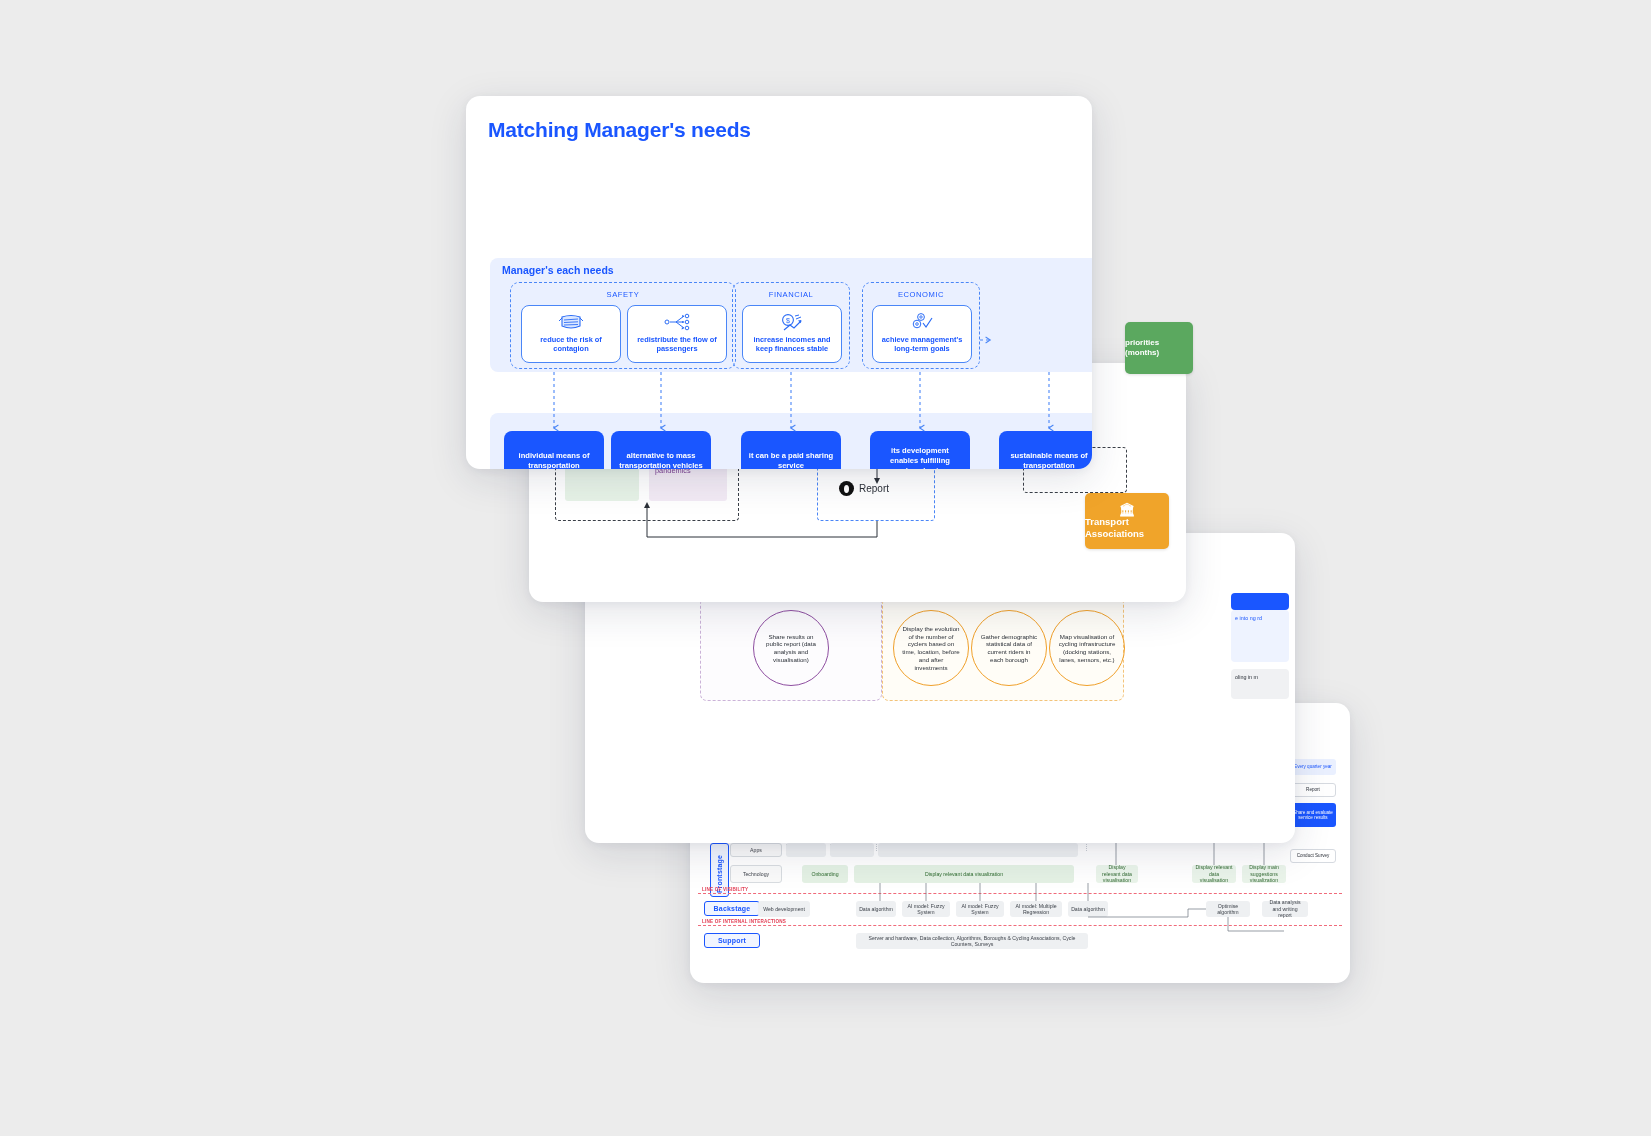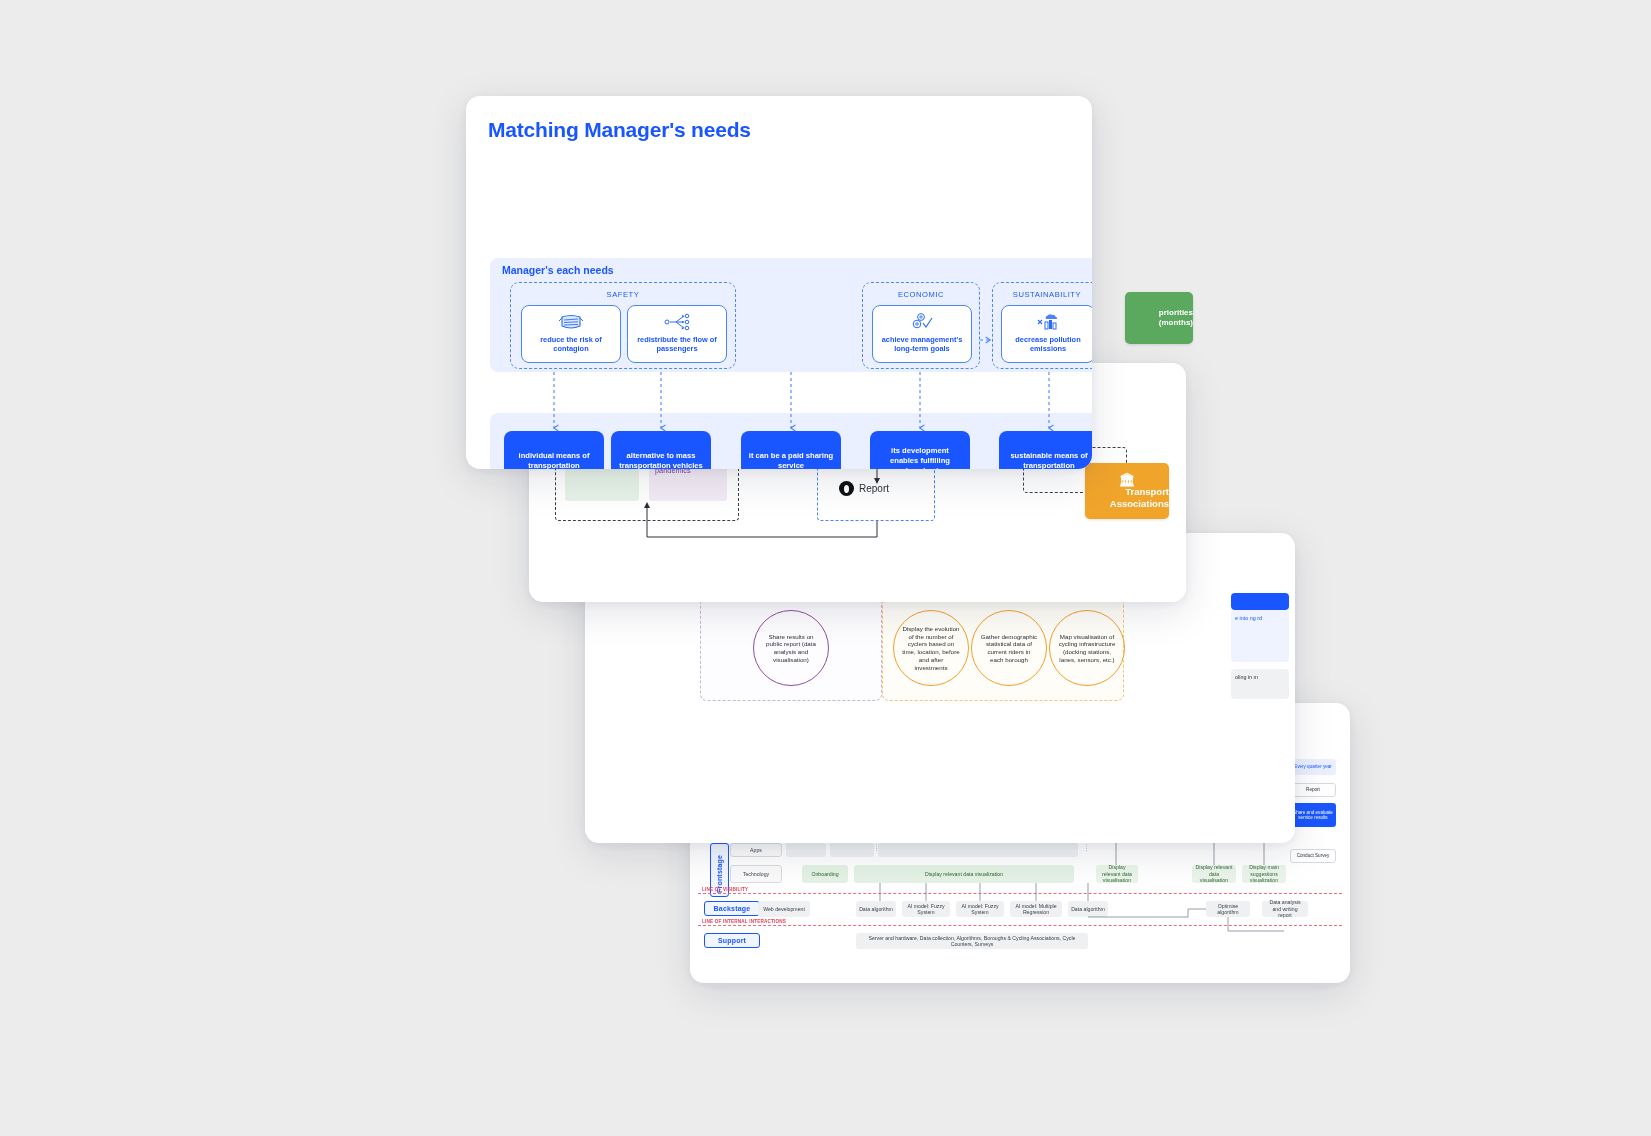--- a/index.html
+++ b/index.html
@@ -174,22 +174,23 @@
     box-sizing:border-box;
   }
   .sk-note.green { background:#e7f3e7; color:#2f7a34; }
   .sk-note.purple{ background:#f3ebf5; color:#7d3f92; }
   .sk-tag {
     position:absolute;
     background:#f0a42a;
     color:#fff;
     border-radius:5px;
     display:flex; flex-direction:column; align-items:center; justify-content:center;
-    font-size:9.5px; font-weight:bold; text-align:right; line-height:1.25;
+    font-size:9.5px; font-weight:bold; text-align:left; line-height:1.25;
     box-shadow:0 1px 3px rgba(0,0,0,.12);
+    margin-top:30px;
   }
   .sk-tag.green { background:#5ba85f; }
   .sk-report {
     position:absolute; display:flex; align-items:center; gap:5px;
   }
   .sk-report .dot {
     width:15px;height:15px;border-radius:50%;background:#111;
     display:flex;align-items:center;justify-content:center;
   }
   .sk-report .dot::after{content:"";width:5px;height:8px;border-radius:50%;background:#fff;}
@@ -477,52 +478,52 @@
             <circle cx="24" cy="10" r="1.8" fill="none" stroke="#2b6cf6" stroke-width="1"></circle>
             <circle cx="24" cy="16" r="1.8" fill="none" stroke="#2b6cf6" stroke-width="1"></circle>
             <path d="M7 10 L13 10 M13 10 L21 4 M13 10 L21 10 M13 10 L21 16" fill="none" stroke="#2b6cf6" stroke-width="1"></path>
             <path d="M19 3 l2.4 1 l-2 1.6 z M19 9 l2.6 1 l-2.6 1 z M19 15 l2 1.6 l-2.4 1 z" fill="#2b6cf6"></path>
           </svg>
         </span>
         <span class="txt">redistribute the flow of passengers</span>
       </div>
     </div>
 
+    <div class="cat" style="left:266px; width:118px;">
+      <div class="cat-title">FINANCIAL</div>
+      <div class="needbox" style="left:9px; width:100px;">
+        <span class="ico">
+          <svg width="26" height="20" viewBox="0 0 26 20">
+            <circle cx="9" cy="8" r="5.4" fill="none" stroke="#2b6cf6" stroke-width="1.1"></circle>
+            <text x="9" y="11" font-size="7" text-anchor="middle" fill="#2b6cf6" font-family="Liberation Sans, sans-serif">$</text>
+            <path d="M16 4 l4 -1 M17 7 l5 -2" stroke="#2b6cf6" stroke-width="1" fill="none"></path>
+            <path d="M5 18 L11 13 L15 16 L22 9" fill="none" stroke="#2b6cf6" stroke-width="1.2"></path>
+            <path d="M19 8.4 l3.4 -.4 l-.5 3.2 z" fill="#2b6cf6"></path>
+          </svg>
+        </span>
+        <span class="txt">increase incomes and keep finances stable</span>
+      </div>
+    </div>
 
     <div class="cat" style="left:396px; width:118px;">
       <div class="cat-title">ECONOMIC</div>
       <div class="needbox" style="left:9px; width:100px;">
         <span class="ico">
           <svg width="26" height="20" viewBox="0 0 26 20">
             <circle cx="12" cy="5" r="3.4" fill="none" stroke="#2b6cf6" stroke-width="1"></circle>
             <circle cx="12" cy="5" r="1.2" fill="none" stroke="#2b6cf6" stroke-width=".9"></circle>
             <circle cx="8" cy="12" r="3.8" fill="none" stroke="#2b6cf6" stroke-width="1"></circle>
             <circle cx="8" cy="12" r="1.3" fill="none" stroke="#2b6cf6" stroke-width=".9"></circle>
             <path d="M14 11 L17 15 L23 6" fill="none" stroke="#2b6cf6" stroke-width="1.2"></path>
           </svg>
         </span>
         <span class="txt">achieve management's long-term goals</span>
       </div>
     </div>
 
-    <div class="cat" style="left:526px; width:110px;">
-      <div class="cat-title">SUSTAINABILITY</div>
-      <div class="needbox" style="left:8px; width:94px;">
-        <span class="ico">
-          <svg width="26" height="20" viewBox="0 0 26 20">
-            <path d="M12 4 q2.4 -3 5 -1 q2.6 -1 3.4 1.6 q2 .3 1.6 2.4 l-11 0 q-1 -2.6 1 -3" fill="#2b6cf6" opacity=".85"></path>
-            <rect x="10" y="10" width="3" height="7" fill="none" stroke="#2b6cf6" stroke-width="1"></rect>
-            <rect x="14" y="8" width="3" height="9" fill="#2b6cf6"></rect>
-            <rect x="18" y="11" width="3" height="6" fill="none" stroke="#2b6cf6" stroke-width="1"></rect>
-            <path d="M3 8 l4 4 M7 8 l-4 4" stroke="#2b6cf6" stroke-width="1.1"></path>
-          </svg>
-        </span>
-        <span class="txt">decrease pollution emissions</span>
-      </div>
-    </div>
 
     <div class="benefits-panel"></div>
 
     <div class="benefit" style="left:38px;  width:100px;">individual means of transportation</div>
     <div class="benefit" style="left:145px; width:100px;">alternative to mass transportation vehicles</div>
     <div class="benefit" style="left:275px; width:100px;">it can be a paid sharing service</div>
     <div class="benefit" style="left:404px; width:100px;">its development enables fulfilling several goals at once</div>
     <div class="benefit" style="left:533px; width:100px;">sustainable means of transportation</div>
 
     <svg class="arrowsvg" width="658" height="373">

